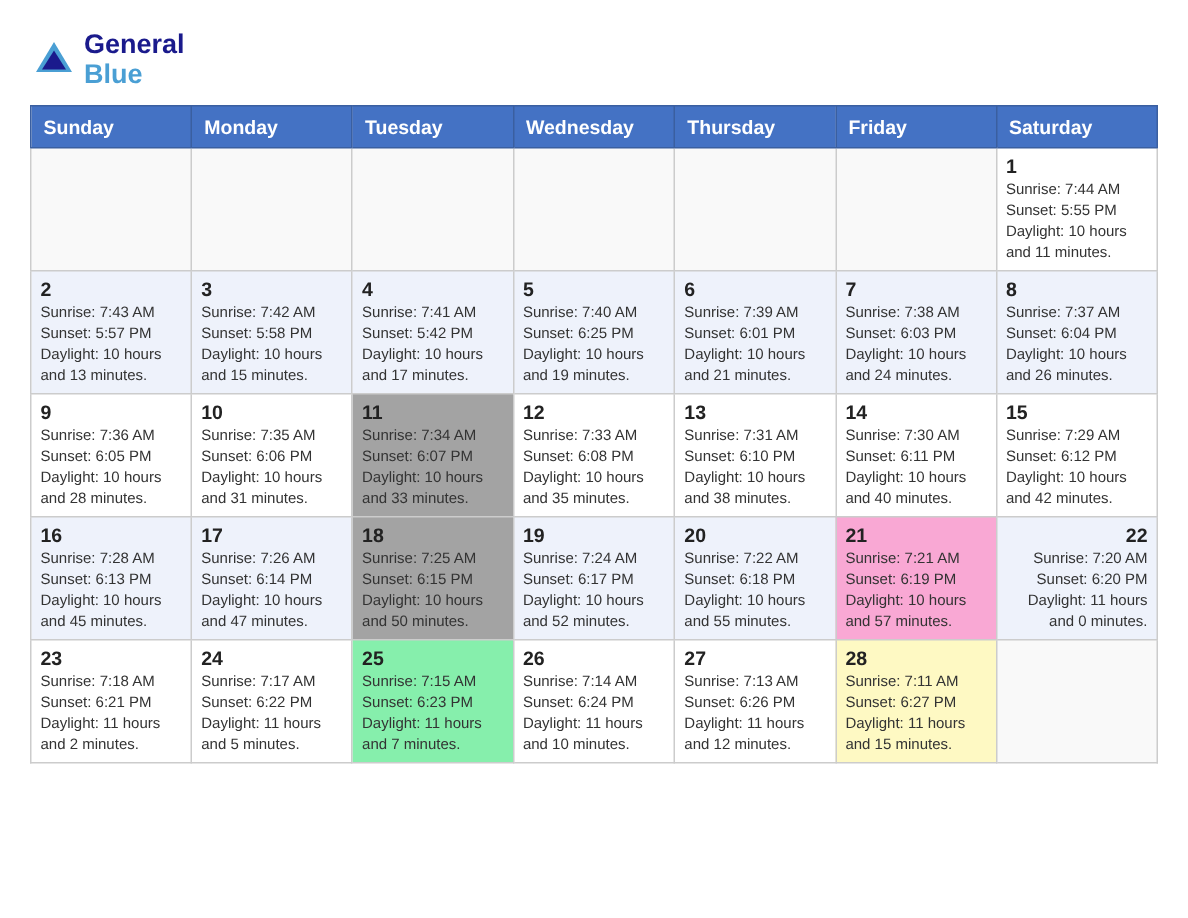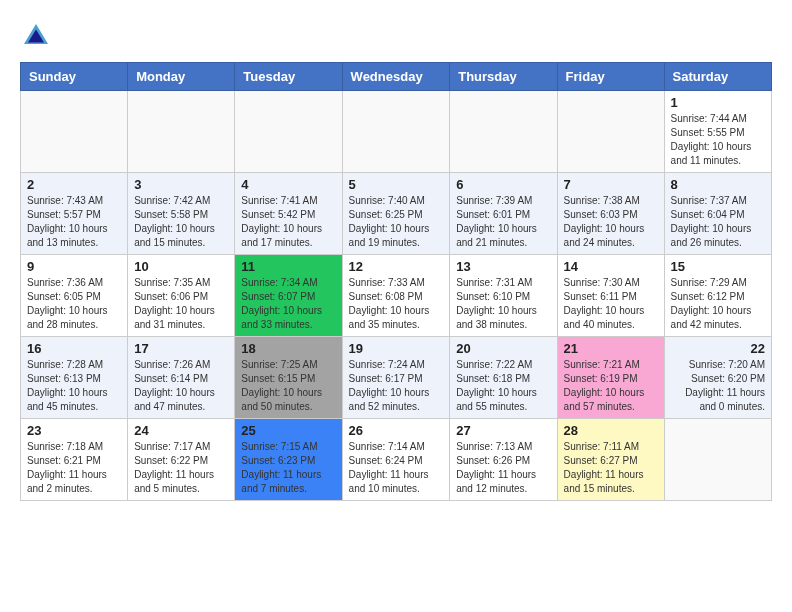--- a/index.html
+++ b/index.html
@@ -85,20 +85,24 @@
   </style>
 </head>
 <body>
 
 <div class="header">
   <div class="logo">
     <svg class="logo-icon" viewBox="0 0 40 40">
       <polygon points="20,5 35,30 5,30" fill="#4a9fd4"></polygon>
       <polygon points="20,12 30,28 10,28" fill="#1a1a8c"></polygon>
     </svg>
+    <div class="logo-text">
+      <div>General</div>
+      <div style="color:#4a9fd4">Blue</div>
+    </div>
   </div>
   <div class="title-block">
     <div class="calendar-title"></div>
     <div class="calendar-subtitle"></div>
   </div>
 </div>
 
 <table class="calendar">
   <thead>
     <tr>
@@ -176,21 +180,21 @@
           <div class="day-info">Sunrise: 7:36 AM
 Sunset: 6:05 PM
 Daylight: 10 hours and 28 minutes.</div>
         </td>
         <td style="background: rgb(255, 255, 255);">
           <span class="day-num">10</span>
           <div class="day-info">Sunrise: 7:35 AM
 Sunset: 6:06 PM
 Daylight: 10 hours and 31 minutes.</div>
         </td>
-        <td style="background: #22c55e;">
+        <td style="background: #a3a3a3;">
           <span class="day-num">11</span>
           <div class="day-info">Sunrise: 7:34 AM
 Sunset: 6:07 PM
 Daylight: 10 hours and 33 minutes.</div>
         </td>
         <td style="background: rgb(255, 255, 255);">
           <span class="day-num">12</span>
           <div class="day-info">Sunrise: 7:33 AM
 Sunset: 6:08 PM
 Daylight: 10 hours and 35 minutes.</div>
@@ -264,21 +268,21 @@
           <div class="day-info">Sunrise: 7:18 AM
 Sunset: 6:21 PM
 Daylight: 11 hours and 2 minutes.</div>
         </td>
         <td style="background: rgb(255, 255, 255); margin-top: 28px;">
           <span class="day-num">24</span>
           <div class="day-info">Sunrise: 7:17 AM
 Sunset: 6:22 PM
 Daylight: 11 hours and 5 minutes.</div>
         </td>
-        <td style="background: #3b82f6;">
+        <td style="background: #86efac;">
           <span class="day-num">25</span>
           <div class="day-info">Sunrise: 7:15 AM
 Sunset: 6:23 PM
 Daylight: 11 hours and 7 minutes.</div>
         </td>
         <td style="background: rgb(255, 255, 255);">
           <span class="day-num">26</span>
           <div class="day-info">Sunrise: 7:14 AM
 Sunset: 6:24 PM
 Daylight: 11 hours and 10 minutes.</div>

